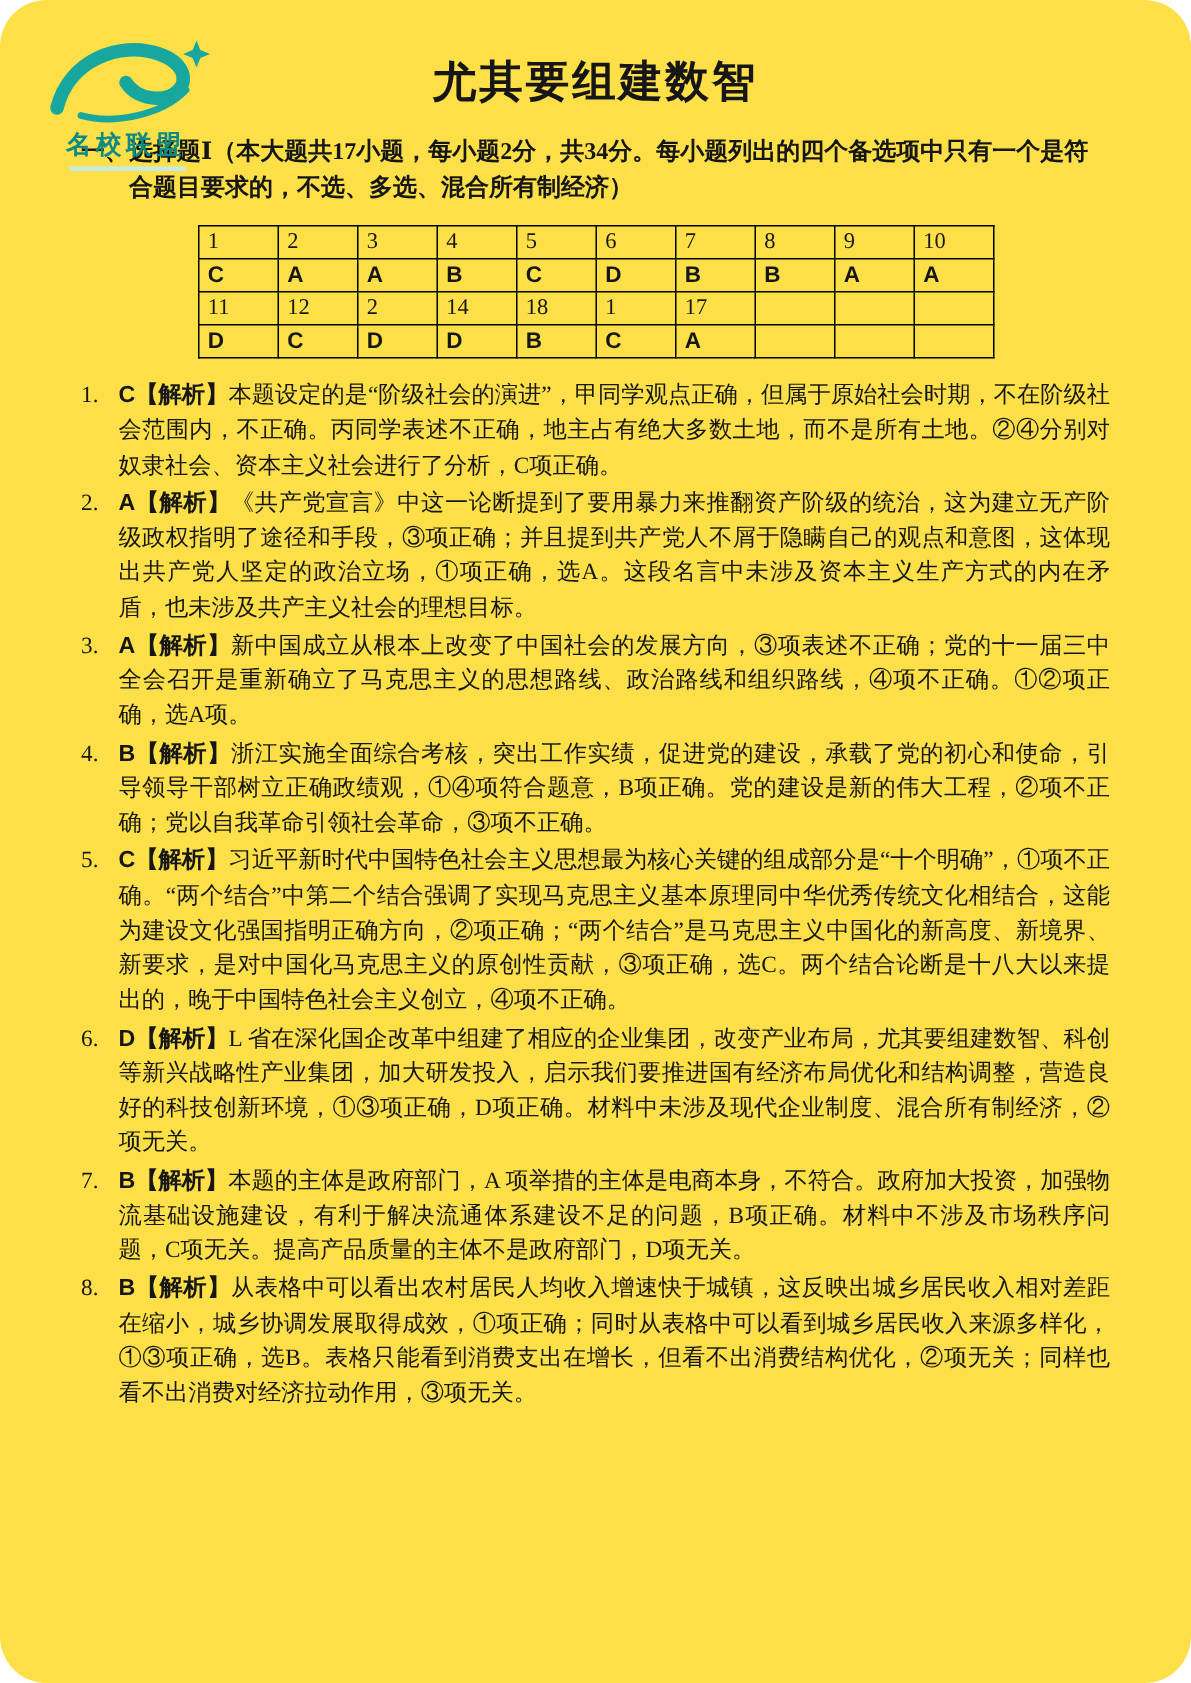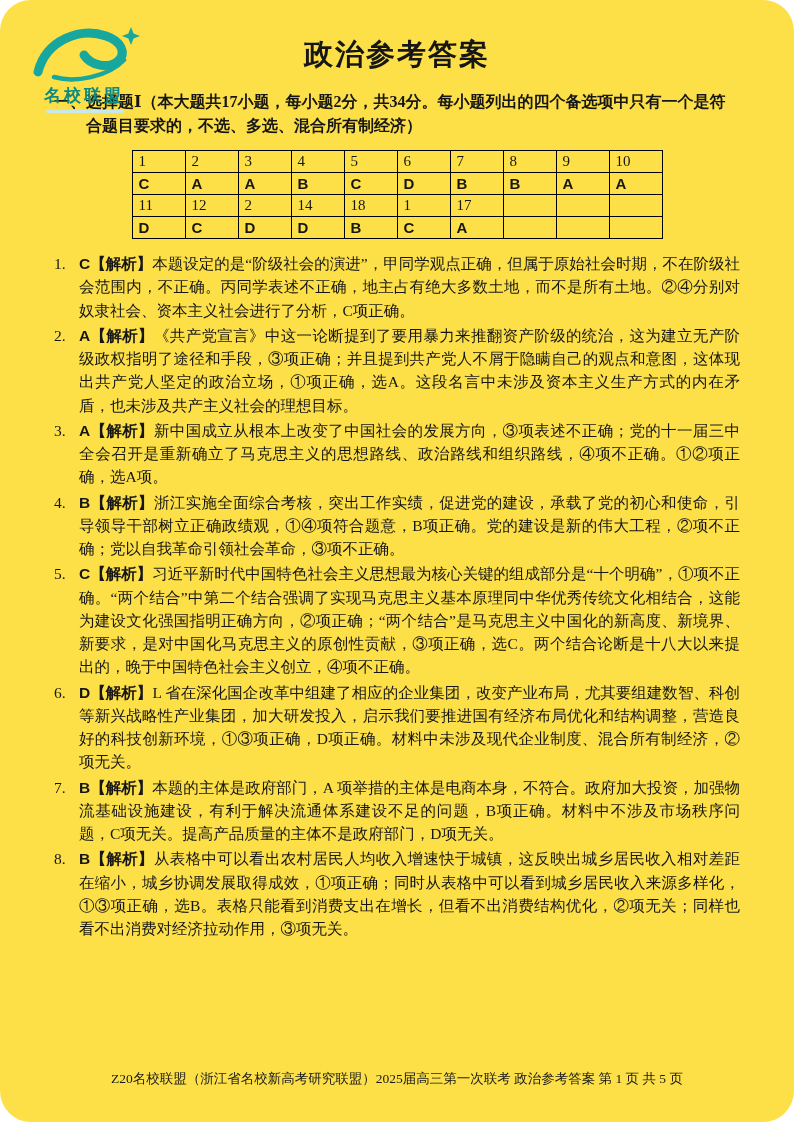--- a/index.html
+++ b/index.html
@@ -46,21 +46,21 @@
   <div class="logo">
     <svg width="118" height="60" viewBox="0 0 118 60">
       <path d="M10 48 C 18 16, 52 3, 78 12 C 93 17, 99 29, 90 37 C 81 45, 63 42, 56 31" fill="none" stroke="#17a79e" stroke-width="9" stroke-linecap="round"></path>
       <path d="M26 53 C 47 59, 80 53, 96 36" fill="none" stroke="#17a79e" stroke-width="4.5" stroke-linecap="round"></path>
       <path d="M103 3 l2.6 6.4 6.4 2.6 -6.4 2.6 -2.6 6.4 -2.6 -6.4 -6.4 -2.6 6.4 -2.6 z" fill="#17a79e"></path>
     </svg>
     <div class="logo-text">名校联盟</div>
     <div class="logo-sub"></div>
   </div>
 
-  <div class="subtitle">政治参考答案</div>
+  <div class="subtitle">尤其要组建数智</div>
 
   <div class="section-heading">
     <span class="lead">一、</span>
     <span>选择题Ⅰ（本大题共17小题，每小题2分，共34分。每小题列出的四个备选项中只有一个是符合题目要求的，不选、多选、混合所有制经济）</span>
   </div>
 
   <table class="answers">
     <tbody>
         <tr>
           <td class="num-cell">1</td>
@@ -141,14 +141,13 @@
       <div class="exp">
         <span class="exp-num">7.</span>
         <span class="exp-body"><b>B</b><b>【解析】</b><span>本题的主体是政府部门，A 项举措的主体是电商本身，不符合。政府加大投资，加强物流基础设施建设，有利于解决流通体系建设不足的问题，B项正确。材料中不涉及市场秩序问题，C项无关。提高产品质量的主体不是政府部门，D项无关。</span></span>
       </div>
       <div class="exp">
         <span class="exp-num">8.</span>
         <span class="exp-body"><b>B</b><b>【解析】</b><span>从表格中可以看出农村居民人均收入增速快于城镇，这反映出城乡居民收入相对差距在缩小，城乡协调发展取得成效，①项正确；同时从表格中可以看到城乡居民收入来源多样化，①③项正确，选B。表格只能看到消费支出在增长，但看不出消费结构优化，②项无关；同样也看不出消费对经济拉动作用，③项无关。</span></span>
       </div>
     </div>
 
-  <div class="footer">Z20名校联盟（浙江省名校新高考研究联盟）2025届高三第一次联考 政治参考答案  第 1 页 共 5 页</div>
 </div>
 
 </body></html>

